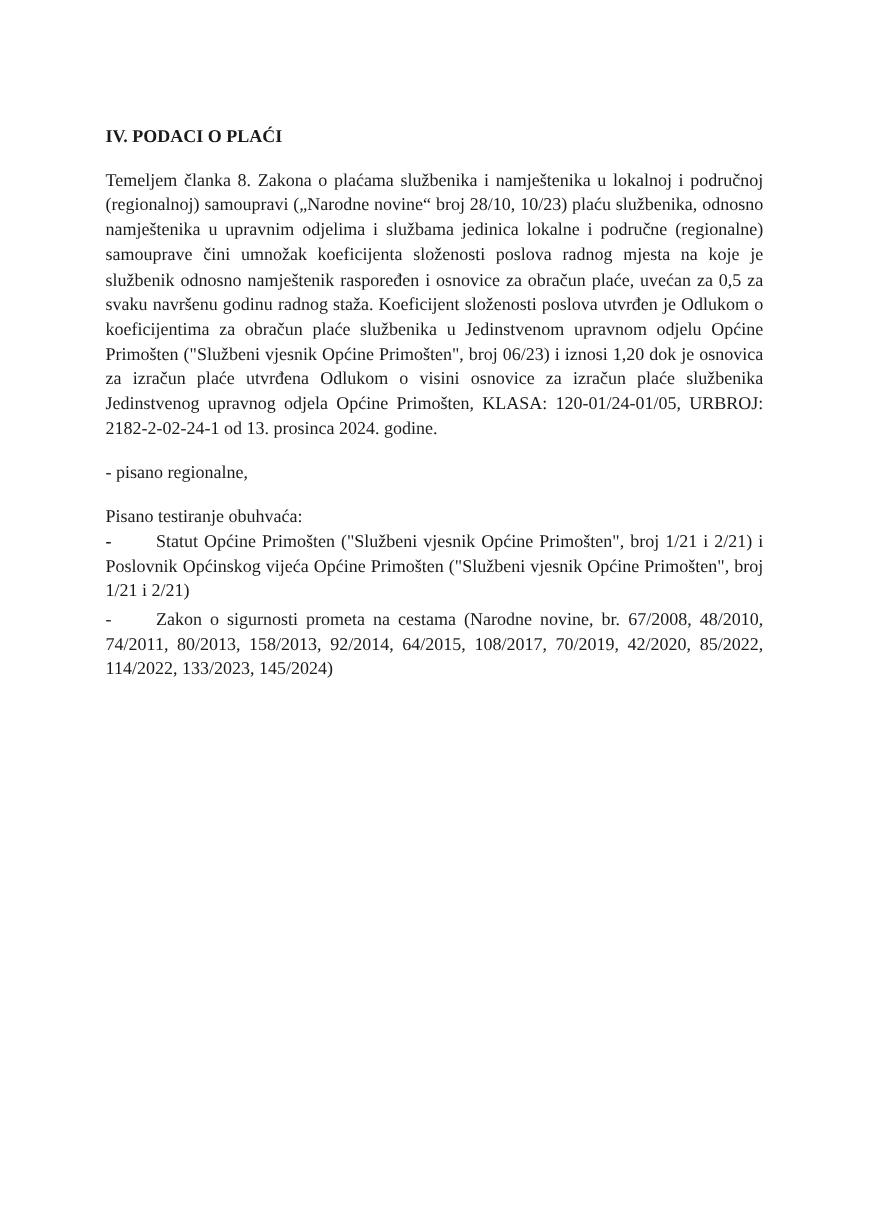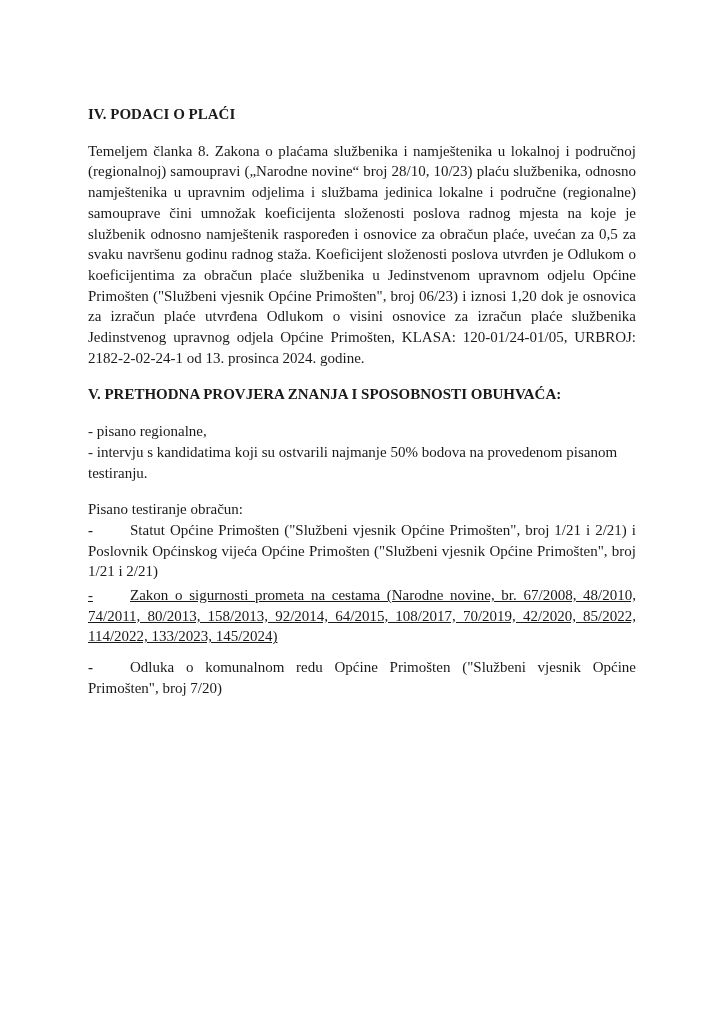--- a/index.html
+++ b/index.html
@@ -27,54 +27,49 @@
   .just { text-align: justify; margin-top: 12px; }
   .tight { margin: 0; }
   .block { margin: 0 0 16px 0; }
   .src {
     text-align: justify;
     margin: 0;
   }
   .src .dash { display: inline; }
   .src .dash.b { font-weight: 700; }
   .src .tab { display: inline-block; width: 37px; }
-  .gap-sm { margin-top: 3px; text-decoration: underline; }
+  .gap-sm { margin-top: 3px; }
   .gap-md { margin-top: 10px; }
 </style>
 </head>
 <body>
 
 <div class="page">
 
   <h2 class="hd">IV. PODACI O PLAĆI</h2>
 
   <p class="para just">Temeljem članka 8. Zakona o plaćama službenika i namještenika u lokalnoj i područnoj (regionalnoj) samoupravi („Narodne novine“ broj 28/10, 10/23) plaću službenika, odnosno namještenika u upravnim odjelima i službama jedinica lokalne i područne (regionalne) samouprave čini umnožak koeficijenta složenosti poslova radnog mjesta na koje je službenik odnosno namještenik raspoređen i osnovice za obračun plaće, uvećan za 0,5 za svaku navršenu godinu radnog staža. Koeficijent složenosti poslova utvrđen je Odlukom o koeficijentima za obračun plaće službenika u Jedinstvenom upravnom odjelu Općine Primošten ("Službeni vjesnik Općine Primošten", broj 06/23) i iznosi 1,20 dok je osnovica za izračun plaće utvrđena Odlukom o visini osnovice za izračun plaće službenika Jedinstvenog upravnog odjela Općine Primošten, KLASA: 120-01/24-01/05, URBROJ: 2182-2-02-24-1 od 13. prosinca 2024. godine.</p>
 
-  <h2 class="hd">V. PRETHODNA PROVJERA ZNANJA I SPOSOBNOSTI OBUHVAĆA:</h2>
 
   <div class="block">
     <p class="para tight">- pisano regionalne,</p>
-    <p class="para tight">- intervju s kandidatima koji su ostvarili najmanje 50% bodova na provedenom pisanom testiranju.</p>
   </div>
 
 
 
   <div class="block">
 
-    <p class="para tight">Pisano testiranje obračun:</p>
+    <p class="para tight">Pisano testiranje obuhvaća:</p>
 
 
     <div class="src">
       <span class="dash b">-</span><span class="tab"></span><span>Statut Općine Primošten ("Službeni vjesnik Općine Primošten", broj 1/21 i 2/21) i Poslovnik Općinskog vijeća Općine Primošten ("Službeni vjesnik Općine Primošten", broj 1/21 i 2/21)</span>
     </div>
 
 
     <div class="src gap-sm">
       <span class="dash">-</span><span class="tab"></span><span>Zakon o sigurnosti prometa na cestama (Narodne novine, br. 67/2008, 48/2010, 74/2011, 80/2013, 158/2013, 92/2014, 64/2015, 108/2017, 70/2019, 42/2020, 85/2022, 114/2022, 133/2023, 145/2024)</span>
     </div>
 
-    <div class="src gap-md">
-      <span class="dash b">-</span><span class="tab"></span><span>Odluka o komunalnom redu Općine Primošten ("Službeni vjesnik Općine Primošten", broj 7/20)</span>
-    </div>
 
   </div>
 
 </div>
 
 </body></html>

